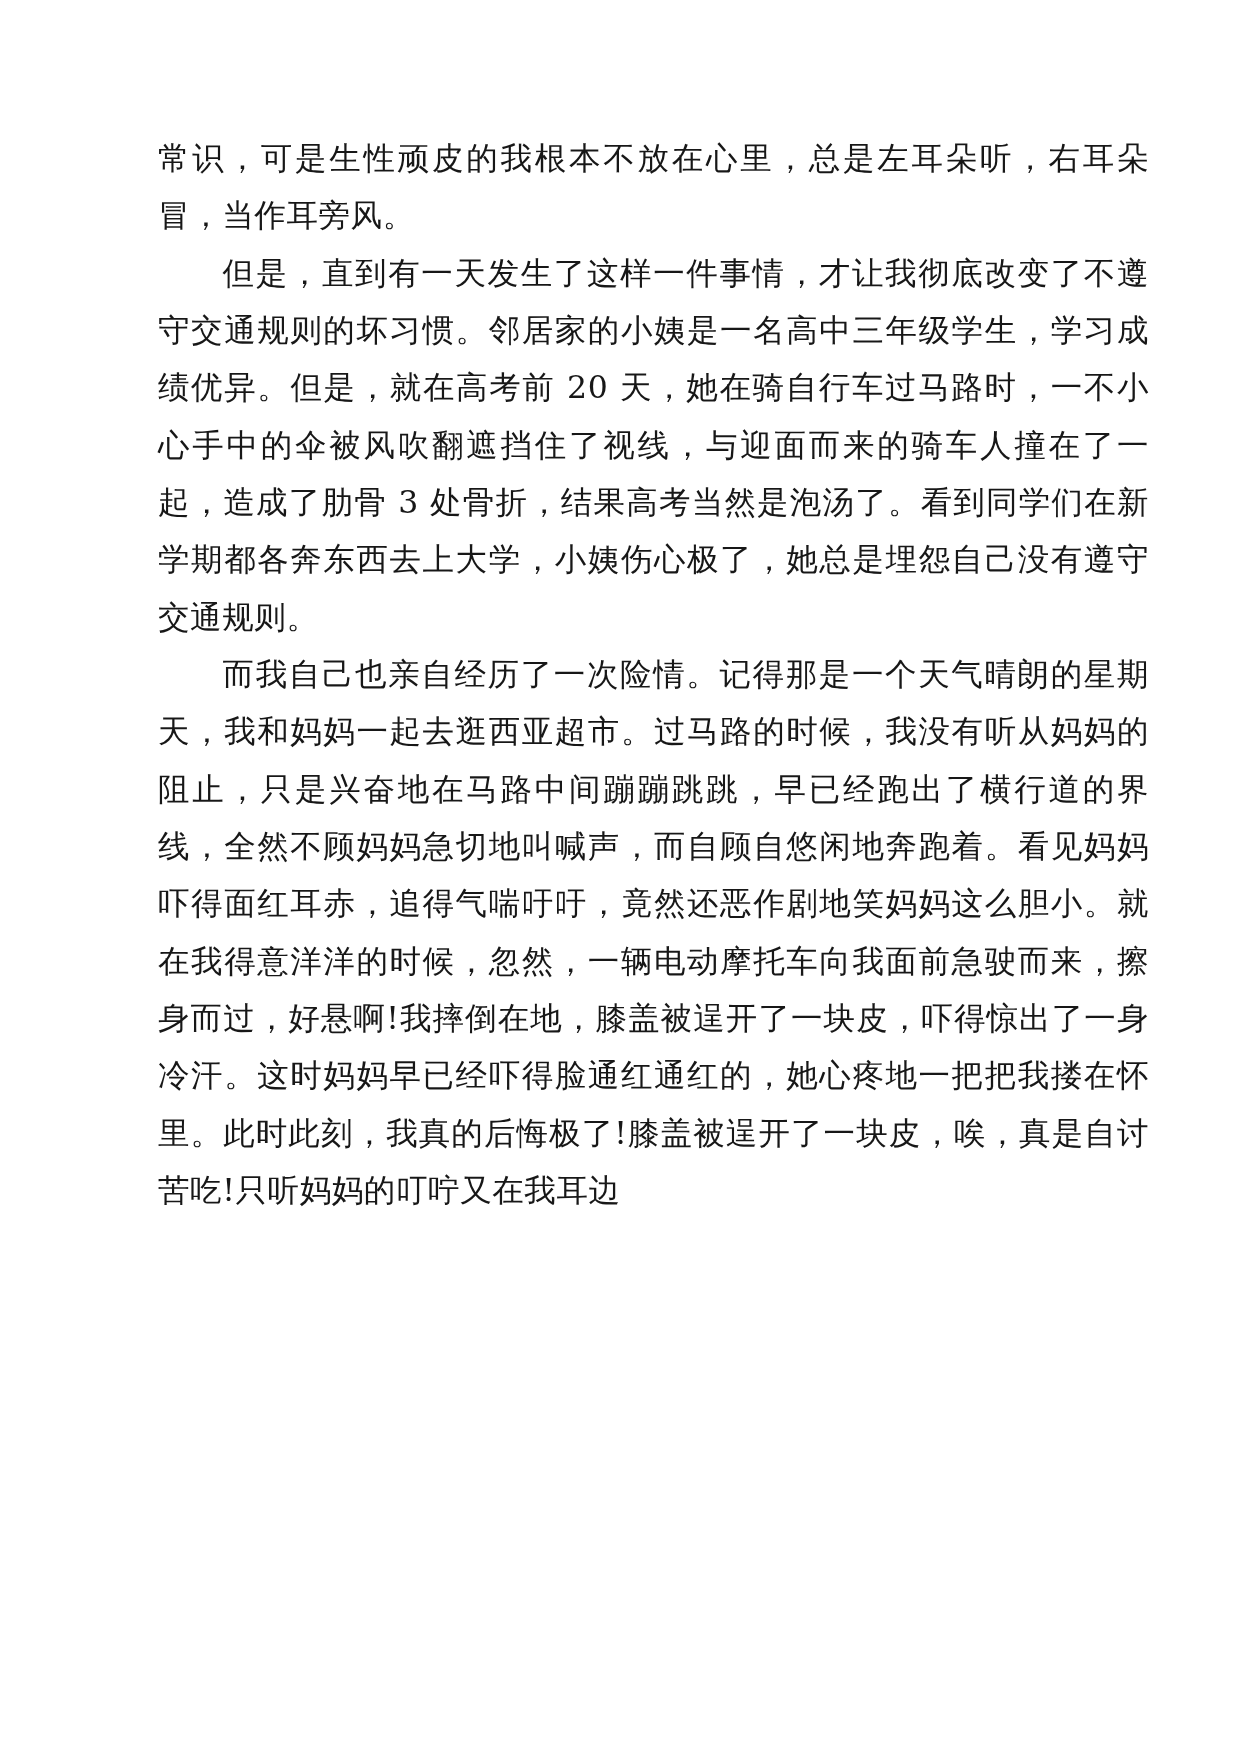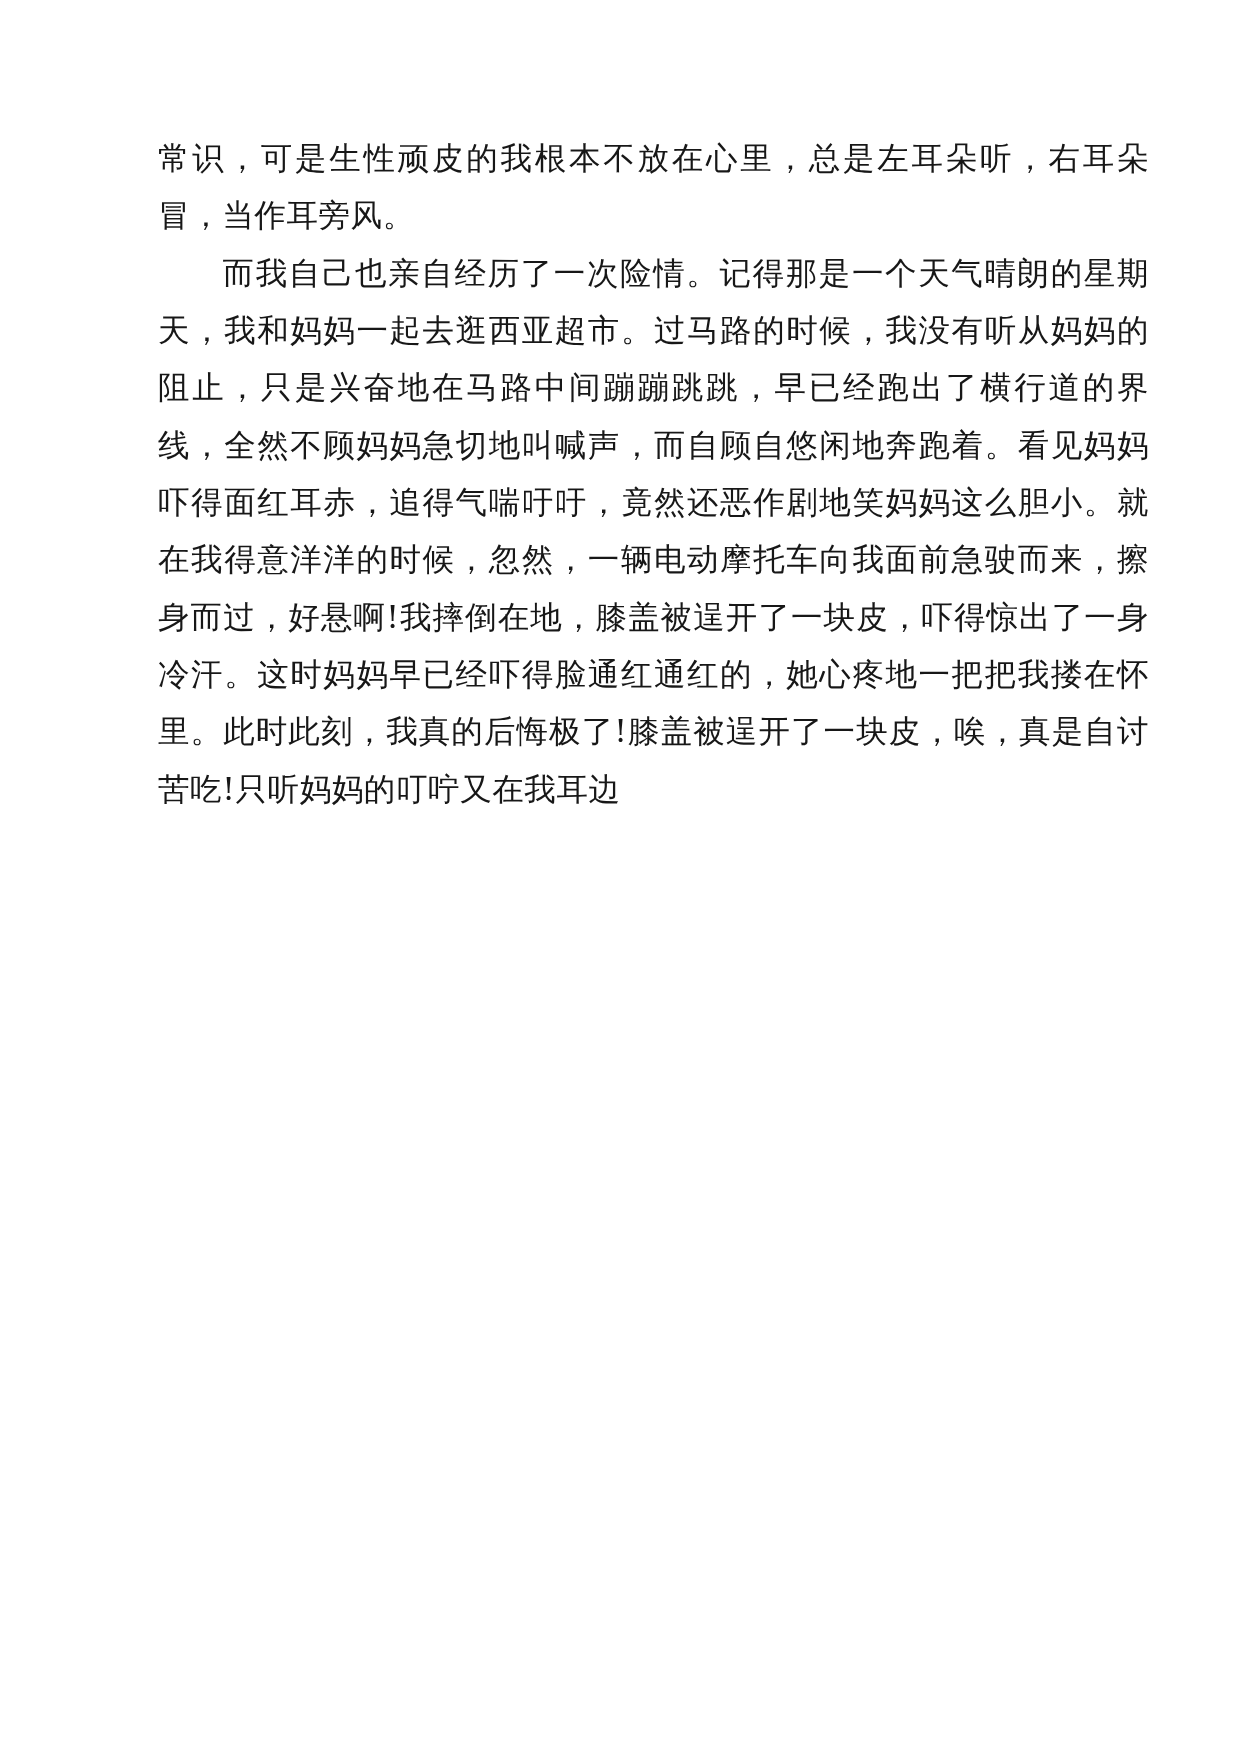--- a/index.html
+++ b/index.html
@@ -37,15 +37,16 @@
   .para.indent {
     text-indent: 2.05em;
   }
 </style>
 </head>
 <body>
 
 <div class="page">
   <div class="doc-body">
     <p class="para">常识，可是生性顽皮的我根本不放在心里，总是左耳朵听，右耳朵冒，当作耳旁风。</p>
+    <p class="para indent">但是，直到有一天发生了这样一件事情，才让我彻底改变了不遵守交通规则的坏习惯。邻居家的小姨是一名高中三年级学生，学习成绩优异。但是，就在高考前 20 天，她在骑自行车过马路时，一不小心手中的伞被风吹翻遮挡住了视线，与迎面而来的骑车人撞在了一起，造成了肋骨 3 处骨折，结果高考当然是泡汤了。看到同学们在新学期都各奔东西去上大学，小姨伤心极了，她总是埋怨自己没有遵守交通规则。</p>
     <p class="para indent">而我自己也亲自经历了一次险情。记得那是一个天气晴朗的星期天，我和妈妈一起去逛西亚超市。过马路的时候，我没有听从妈妈的阻止，只是兴奋地在马路中间蹦蹦跳跳，早已经跑出了横行道的界线，全然不顾妈妈急切地叫喊声，而自顾自悠闲地奔跑着。看见妈妈吓得面红耳赤，追得气喘吁吁，竟然还恶作剧地笑妈妈这么胆小。就在我得意洋洋的时候，忽然，一辆电动摩托车向我面前急驶而来，擦身而过，好悬啊!我摔倒在地，膝盖被逞开了一块皮，吓得惊出了一身冷汗。这时妈妈早已经吓得脸通红通红的，她心疼地一把把我搂在怀里。此时此刻，我真的后悔极了!膝盖被逞开了一块皮，唉，真是自讨苦吃!只听妈妈的叮咛又在我耳边</p>
   </div>
 </div>
 
 </body></html>

